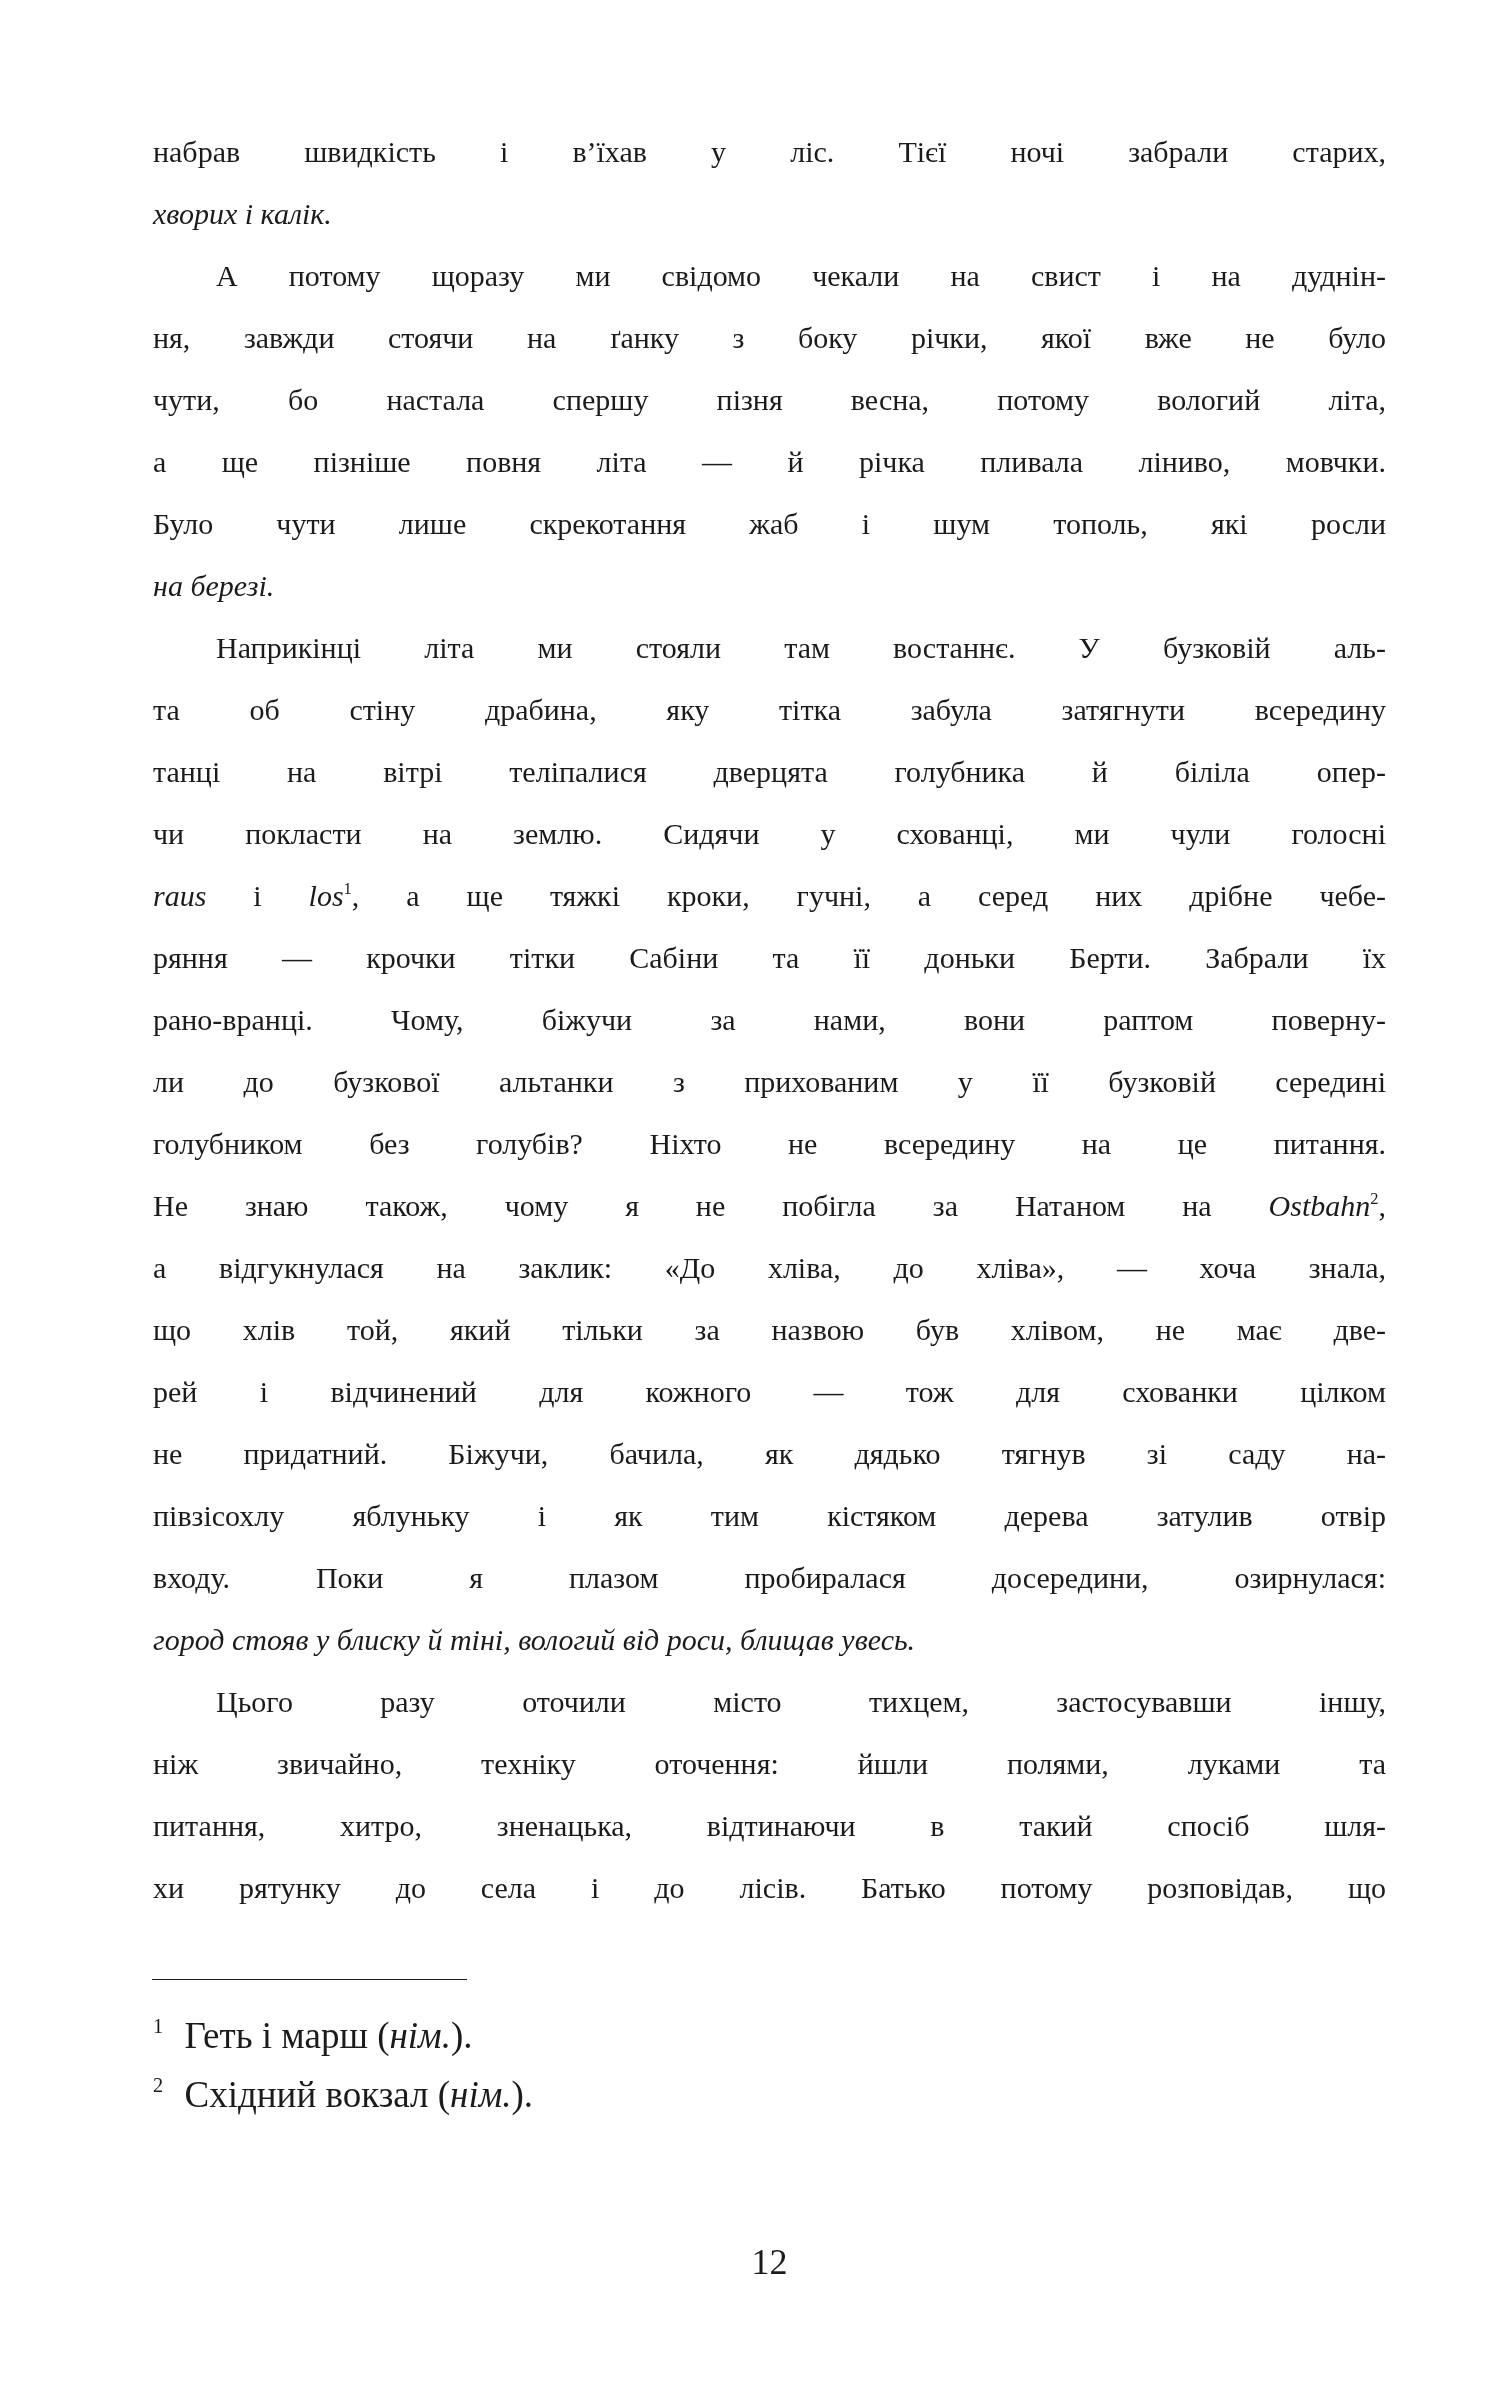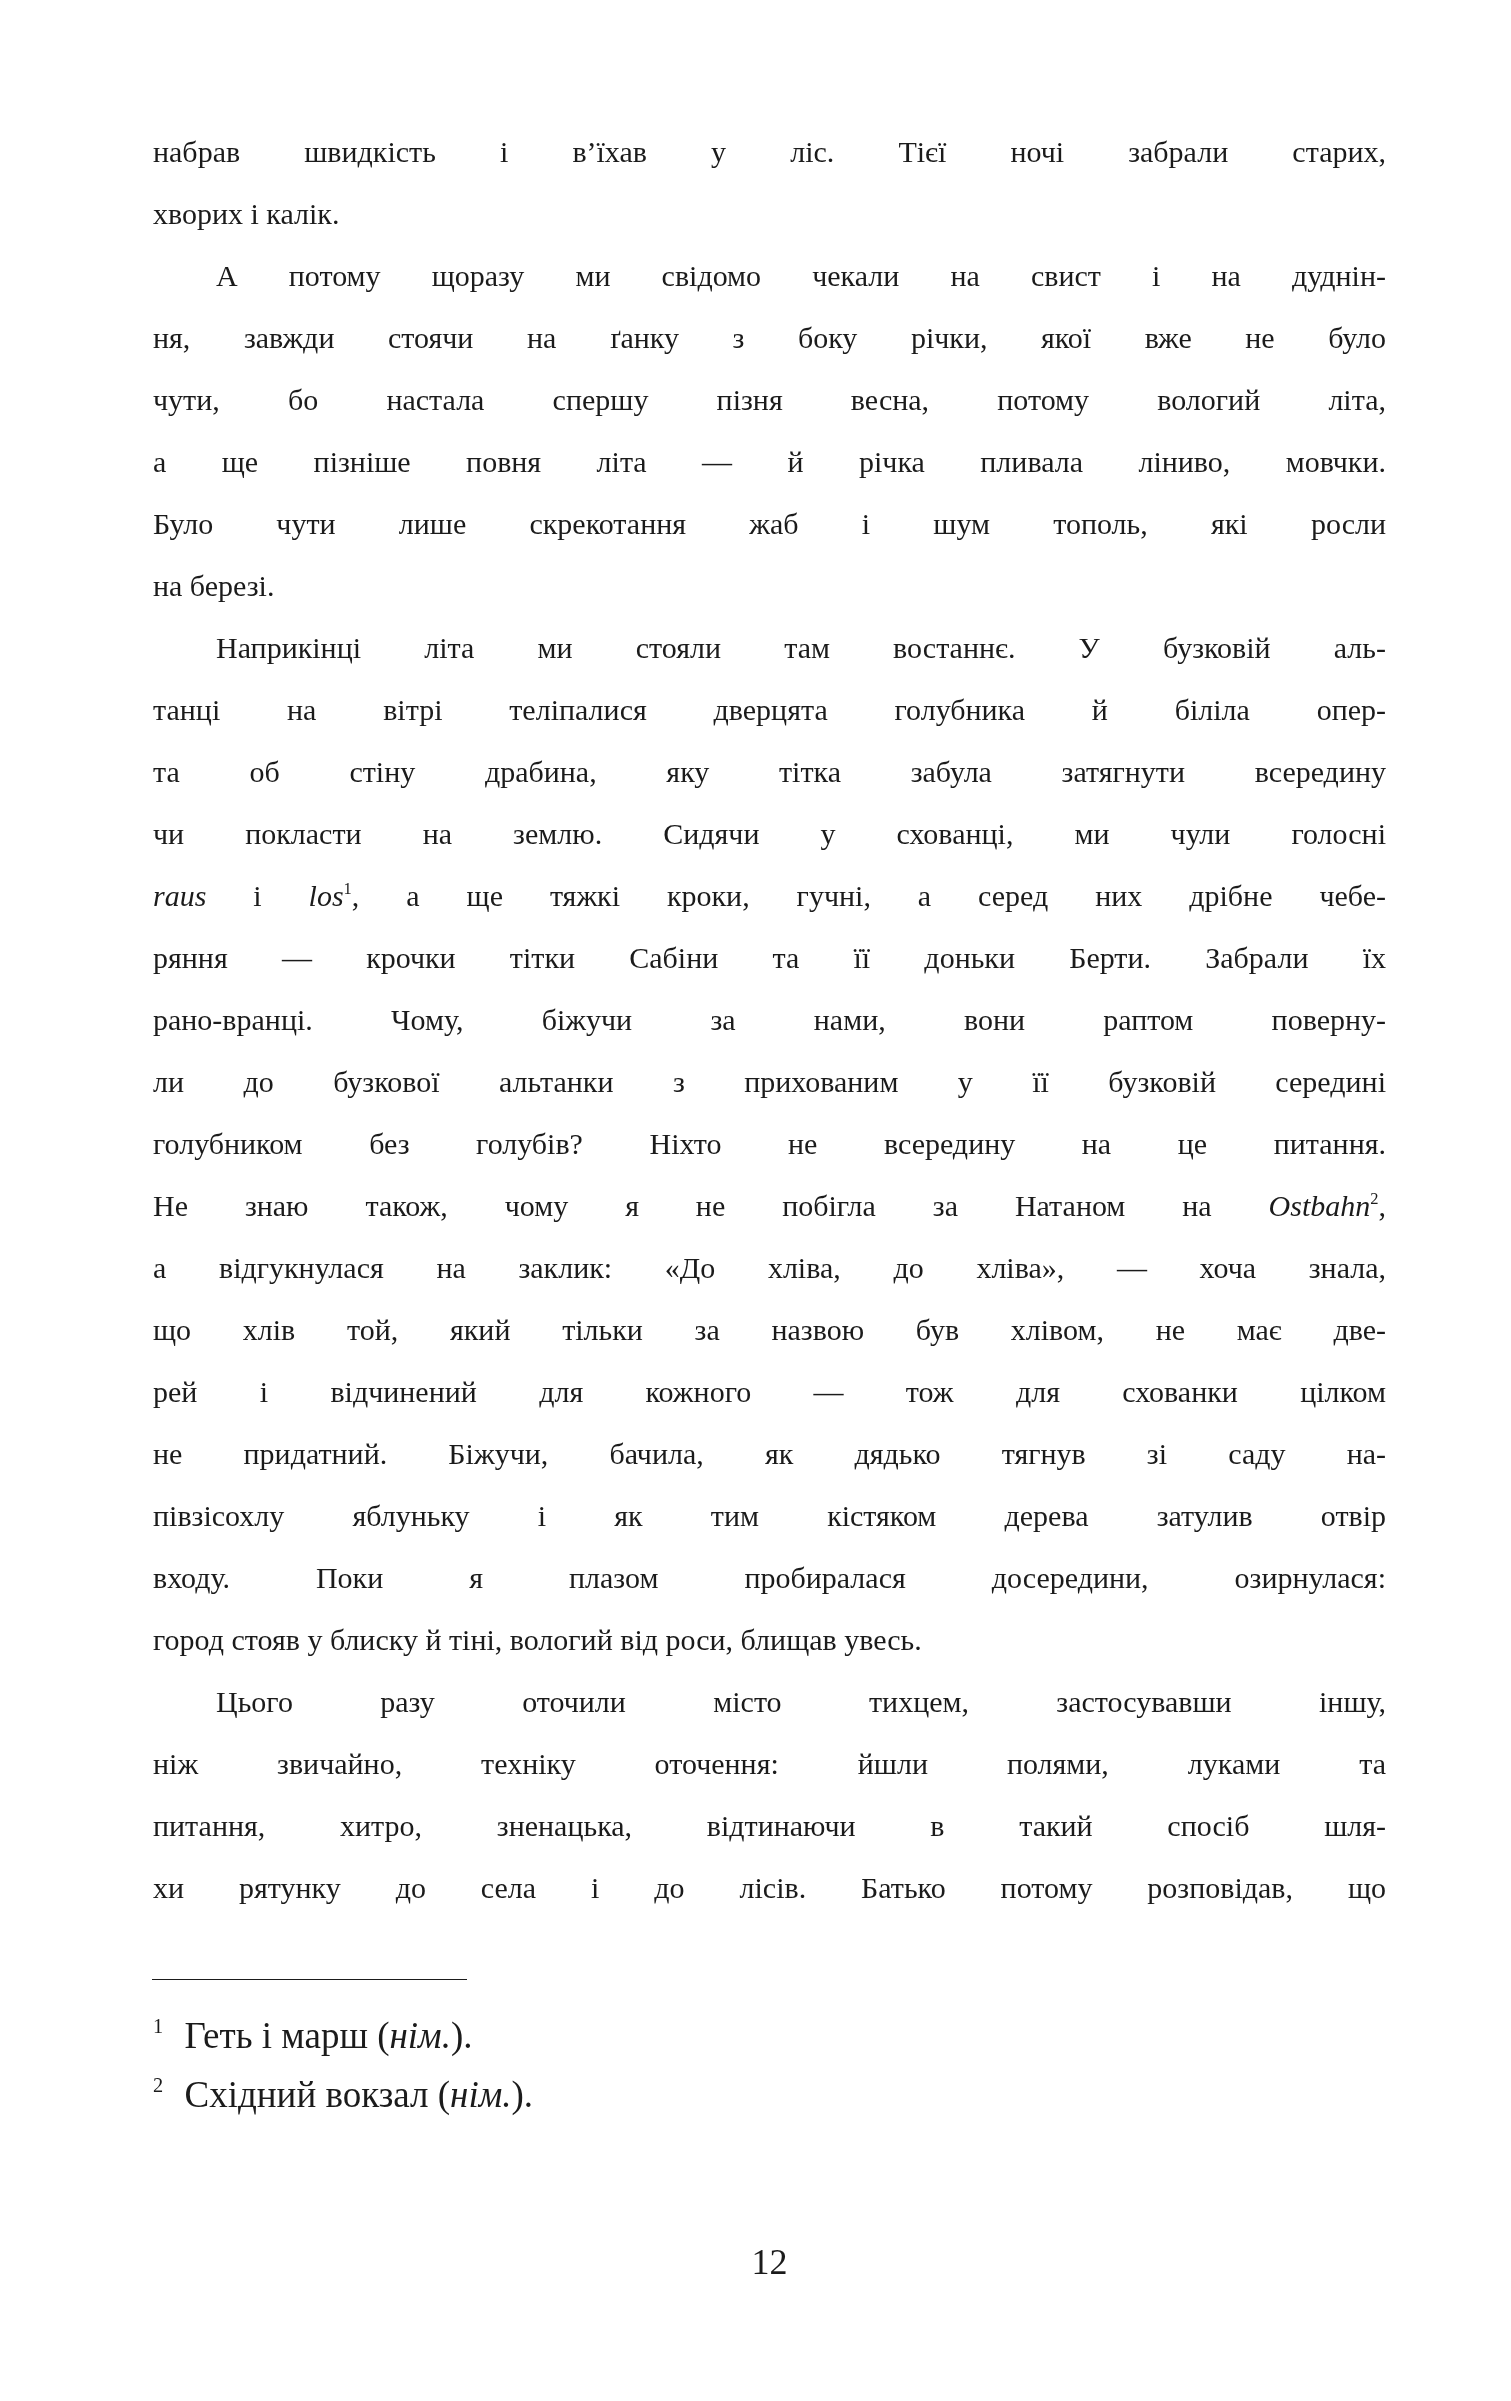--- a/index.html
+++ b/index.html
@@ -32,20 +32,21 @@
     line-height: 62px;
     font-size: 30px;
     white-space: nowrap;
     text-align: justify;
     text-align-last: justify;
     transform-origin: left center;
   }
   .line.last {
     text-align: center;
     text-align-last: left;
+    font-style: italic;
   }
   .line.indent {
     padding-left: 63px;
   }
   .line .it {
     font-style: italic;
     margin-top: 17px;
   }
   .line sup {
     font-size: 0.55em;
@@ -106,22 +107,22 @@
       <div>
         <span class="line indent"><span>А потому щоразу ми свідомо чекали на свист і на дуднін-</span></span>
         <span class="line"><span>ня, завжди стоячи на ґанку з боку річки, якої вже не було</span></span>
         <span class="line"><span>чути, бо настала спершу пізня весна, потому вологий літа,</span></span>
         <span class="line"><span>а ще пізніше повня літа — й річка пливала ліниво, мовчки.</span></span>
         <span class="line"><span>Було чути лише скрекотання жаб і шум тополь, які росли</span></span>
         <span class="line last"><span>на березі.</span></span>
       </div>
       <div>
         <span class="line indent"><span>Наприкінці літа ми стояли там востаннє. У бузковій аль-</span></span>
+        <span class="line"><span>та об стіну драбина, яку тітка забула затягнути всередину</span></span>
         <span class="line"><span>танці на вітрі теліпалися дверцята голубника й біліла опер-</span></span>
-        <span class="line"><span>та об стіну драбина, яку тітка забула затягнути всередину</span></span>
         <span class="line"><span>чи покласти на землю. Сидячи у схованці, ми чули голосні</span></span>
         <span class="line"><span class="it">raus</span><span> і </span><span class="it">los</span><sup>1</sup><span>, а ще тяжкі кроки, гучні, а серед них дрібне чебе-</span></span>
         <span class="line"><span>ряння — крочки тітки Сабіни та її доньки Берти. Забрали їх</span></span>
         <span class="line"><span>рано-вранці. Чому, біжучи за нами, вони раптом поверну-</span></span>
         <span class="line"><span>ли до бузкової альтанки з прихованим у її бузковій середині</span></span>
         <span class="line"><span>голубником без голубів? Ніхто не всередину на це питання.</span></span>
         <span class="line"><span>Не знаю також, чому я не побігла за Натаном на </span><span class="it">Ostbahn</span><sup>2</sup><span>,</span></span>
         <span class="line"><span>а відгукнулася на заклик: «До хліва, до хліва», — хоча знала,</span></span>
         <span class="line"><span>що хлів той, який тільки за назвою був хлівом, не має две-</span></span>
         <span class="line"><span>рей і відчинений для кожного — тож для схованки цілком</span></span>

